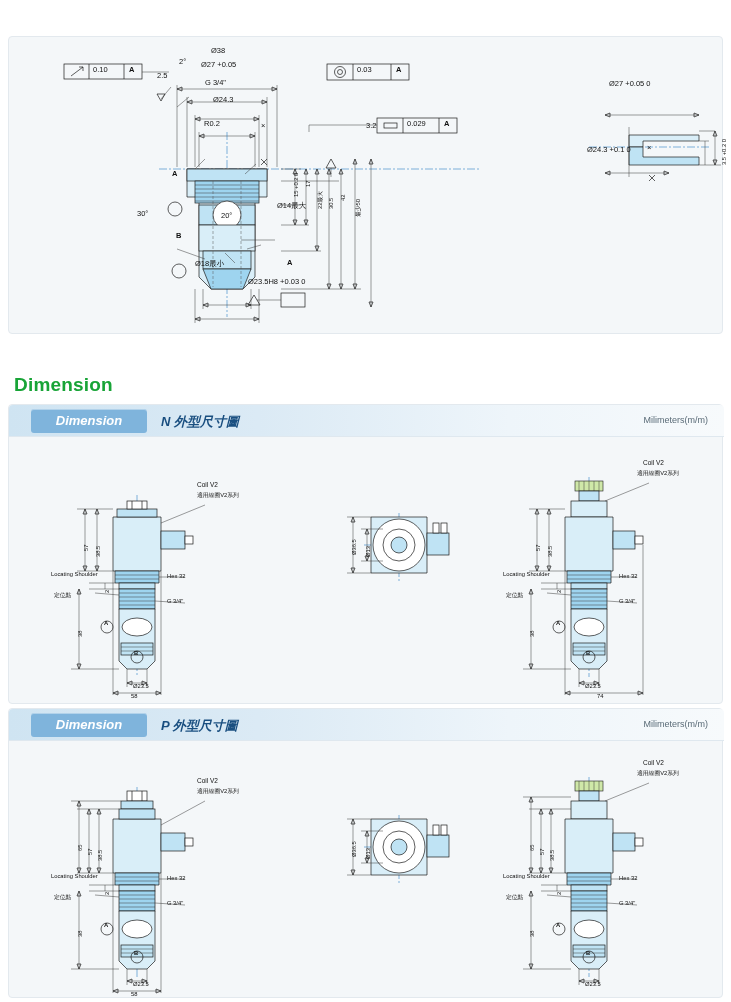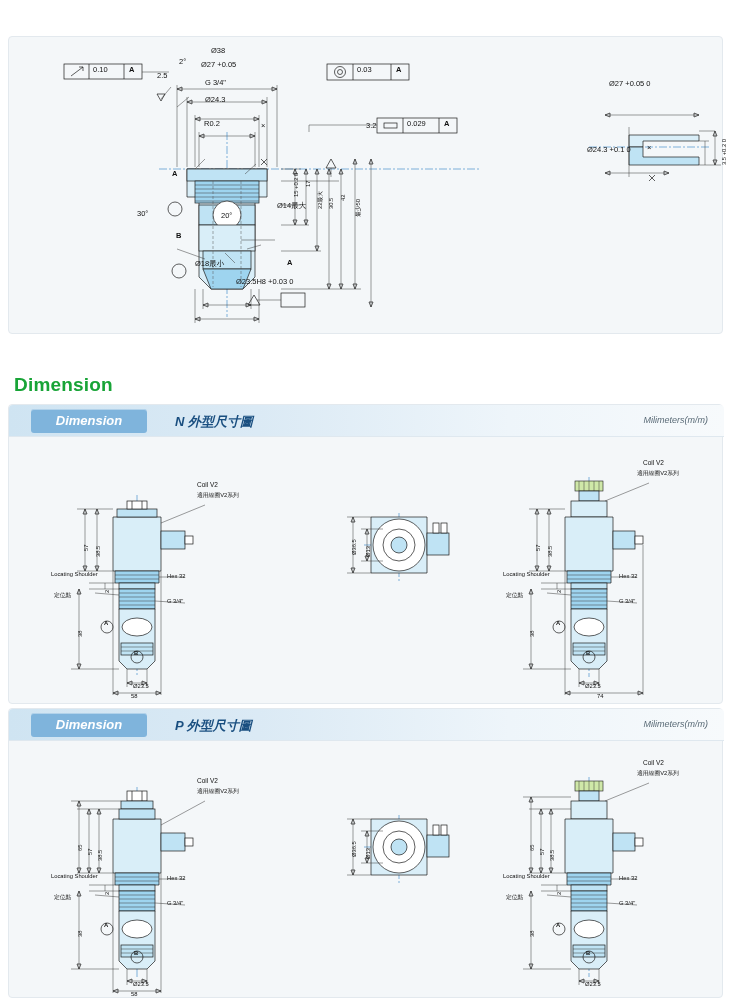--- a/index.html
+++ b/index.html
@@ -57,28 +57,26 @@
     text-align: center;
     box-shadow: inset 0 1px 0 rgba(255,255,255,.4);
   }
   .dim-type {
     position: absolute;
     left: 152px; top: 8px;
     font-size: 13px;
     font-weight: bold;
     font-style: italic;
     color: #1a4f80;
-    margin-left: 14px;
   }
   .dim-type .cjk { font-weight: bold; font-style: italic; color: #1a4f80; }
   .dim-units {
     position: absolute;
     right: 16px; top: 10px;
     font-size: 9px;
-    font-style: italic;
     color: #5a6b77;
     margin-left: 48px;
   }
 
   
   .t {
     position: absolute;
     font-size: 7.5px;
     color: #111;
     white-space: nowrap;
@@ -268,40 +266,40 @@
     <div class="t" style="left:348px; top:28px;">0.03</div>
     <div class="t b" style="left:387px; top:28px;">A</div>
     <div class="t" style="left:398px; top:82px;">0.029</div>
     <div class="t b" style="left:435px; top:82px;">A</div>
 
     <div class="t" style="left:136px; top:34px;margin-left:12px;">2.5</div>
     <div class="t" style="left:170px; top:20px;">2°</div>
     <div class="t" style="left:202px; top:9px;">Ø38</div>
     <div class="t" style="left:192px; top:23px;">Ø27 +0.05</div>
     <div class="t" style="left:196px; top:41px;">G 3/4"</div>
-    <div class="t" style="left:196px; top:58px;">Ø24.3</div>
+    <div class="t" style="left:204px; top:58px;">Ø24.3</div>
     <div class="t" style="left:176px; top:82px;padding-left:19px;">R0.2</div>
     <div class="t" style="left:316px; top:84px;padding-left:41px;">3.2</div>
     <div class="t" style="left:252px; top:84px;">×</div>
 
     <div class="t xs rot90" style="left:284px; top:160px;">15 +0.2 0</div>
     <div class="t xs rot90" style="left:296px; top:150px;">17</div>
     <div class="t xs rot90" style="left:307px; top:172px;">22最大</div>
     <div class="t xs rot90" style="left:319px; top:172px;">30.5</div>
     <div class="t xs rot90" style="left:331px; top:164px;">42</div>
     <div class="t xs rot90" style="left:345px; top:180px;">最少50</div>
 
     <div class="t" style="left:128px; top:172px;">30°</div>
     <div class="t" style="left:212px; top:174px;">20°</div>
     <div class="t" style="left:268px; top:164px;text-align:right;">Ø14最大</div>
     <div class="t" style="left:186px; top:222px;">Ø18最小</div>
     <div class="t b" style="left:278px; top:221px;">A</div>
     <div class="t b" style="left:163px; top:132px;">A</div>
     <div class="t b" style="left:167px; top:194px;">B</div>
-    <div class="t" style="left:204px; top:240px;padding-left:23px;">Ø23.5H8 +0.03 0</div>
+    <div class="t" style="left:216px; top:240px;padding-left:23px;">Ø23.5H8 +0.03 0</div>
 
     <div class="t" style="left:600px; top:42px;">Ø27 +0.05 0</div>
     <div class="t" style="left:578px; top:108px;">Ø24.3 +0.1 0</div>
     <div class="t xs rot90" style="left:712px; top:128px;">3.5 +0.2 0</div>
     <div class="t" style="left:638px; top:106px;">×</div>
   </div>
 
   <div class="section-title" id="title-dimension">Dimension</div>
 
   <div class="panel" id="panel-dim-n">

